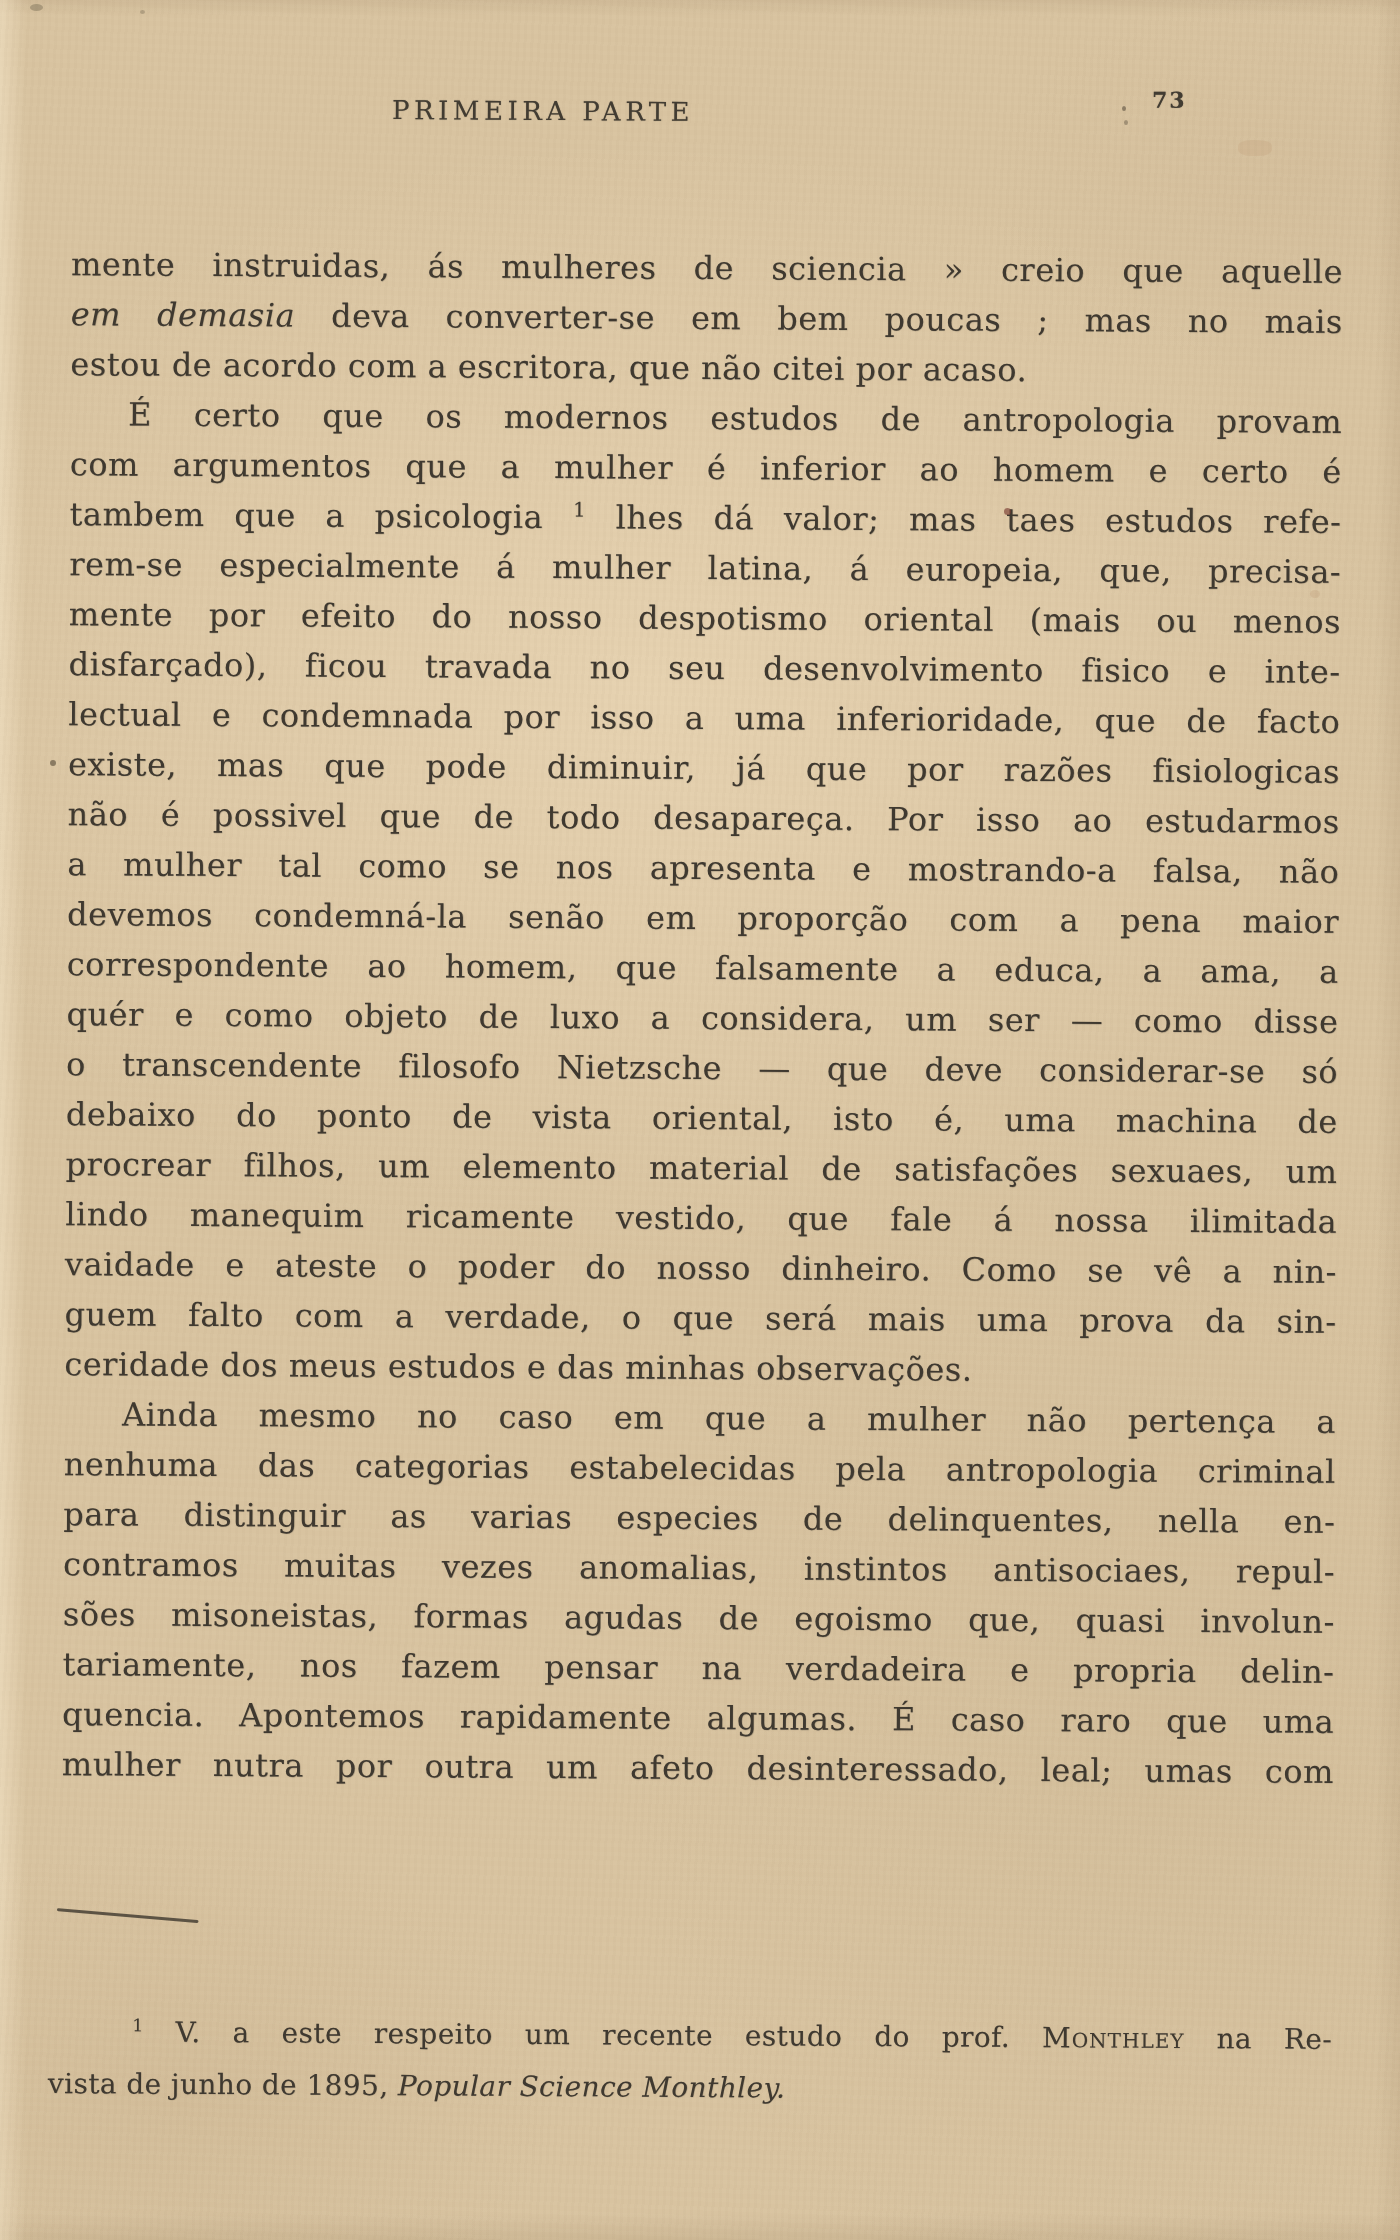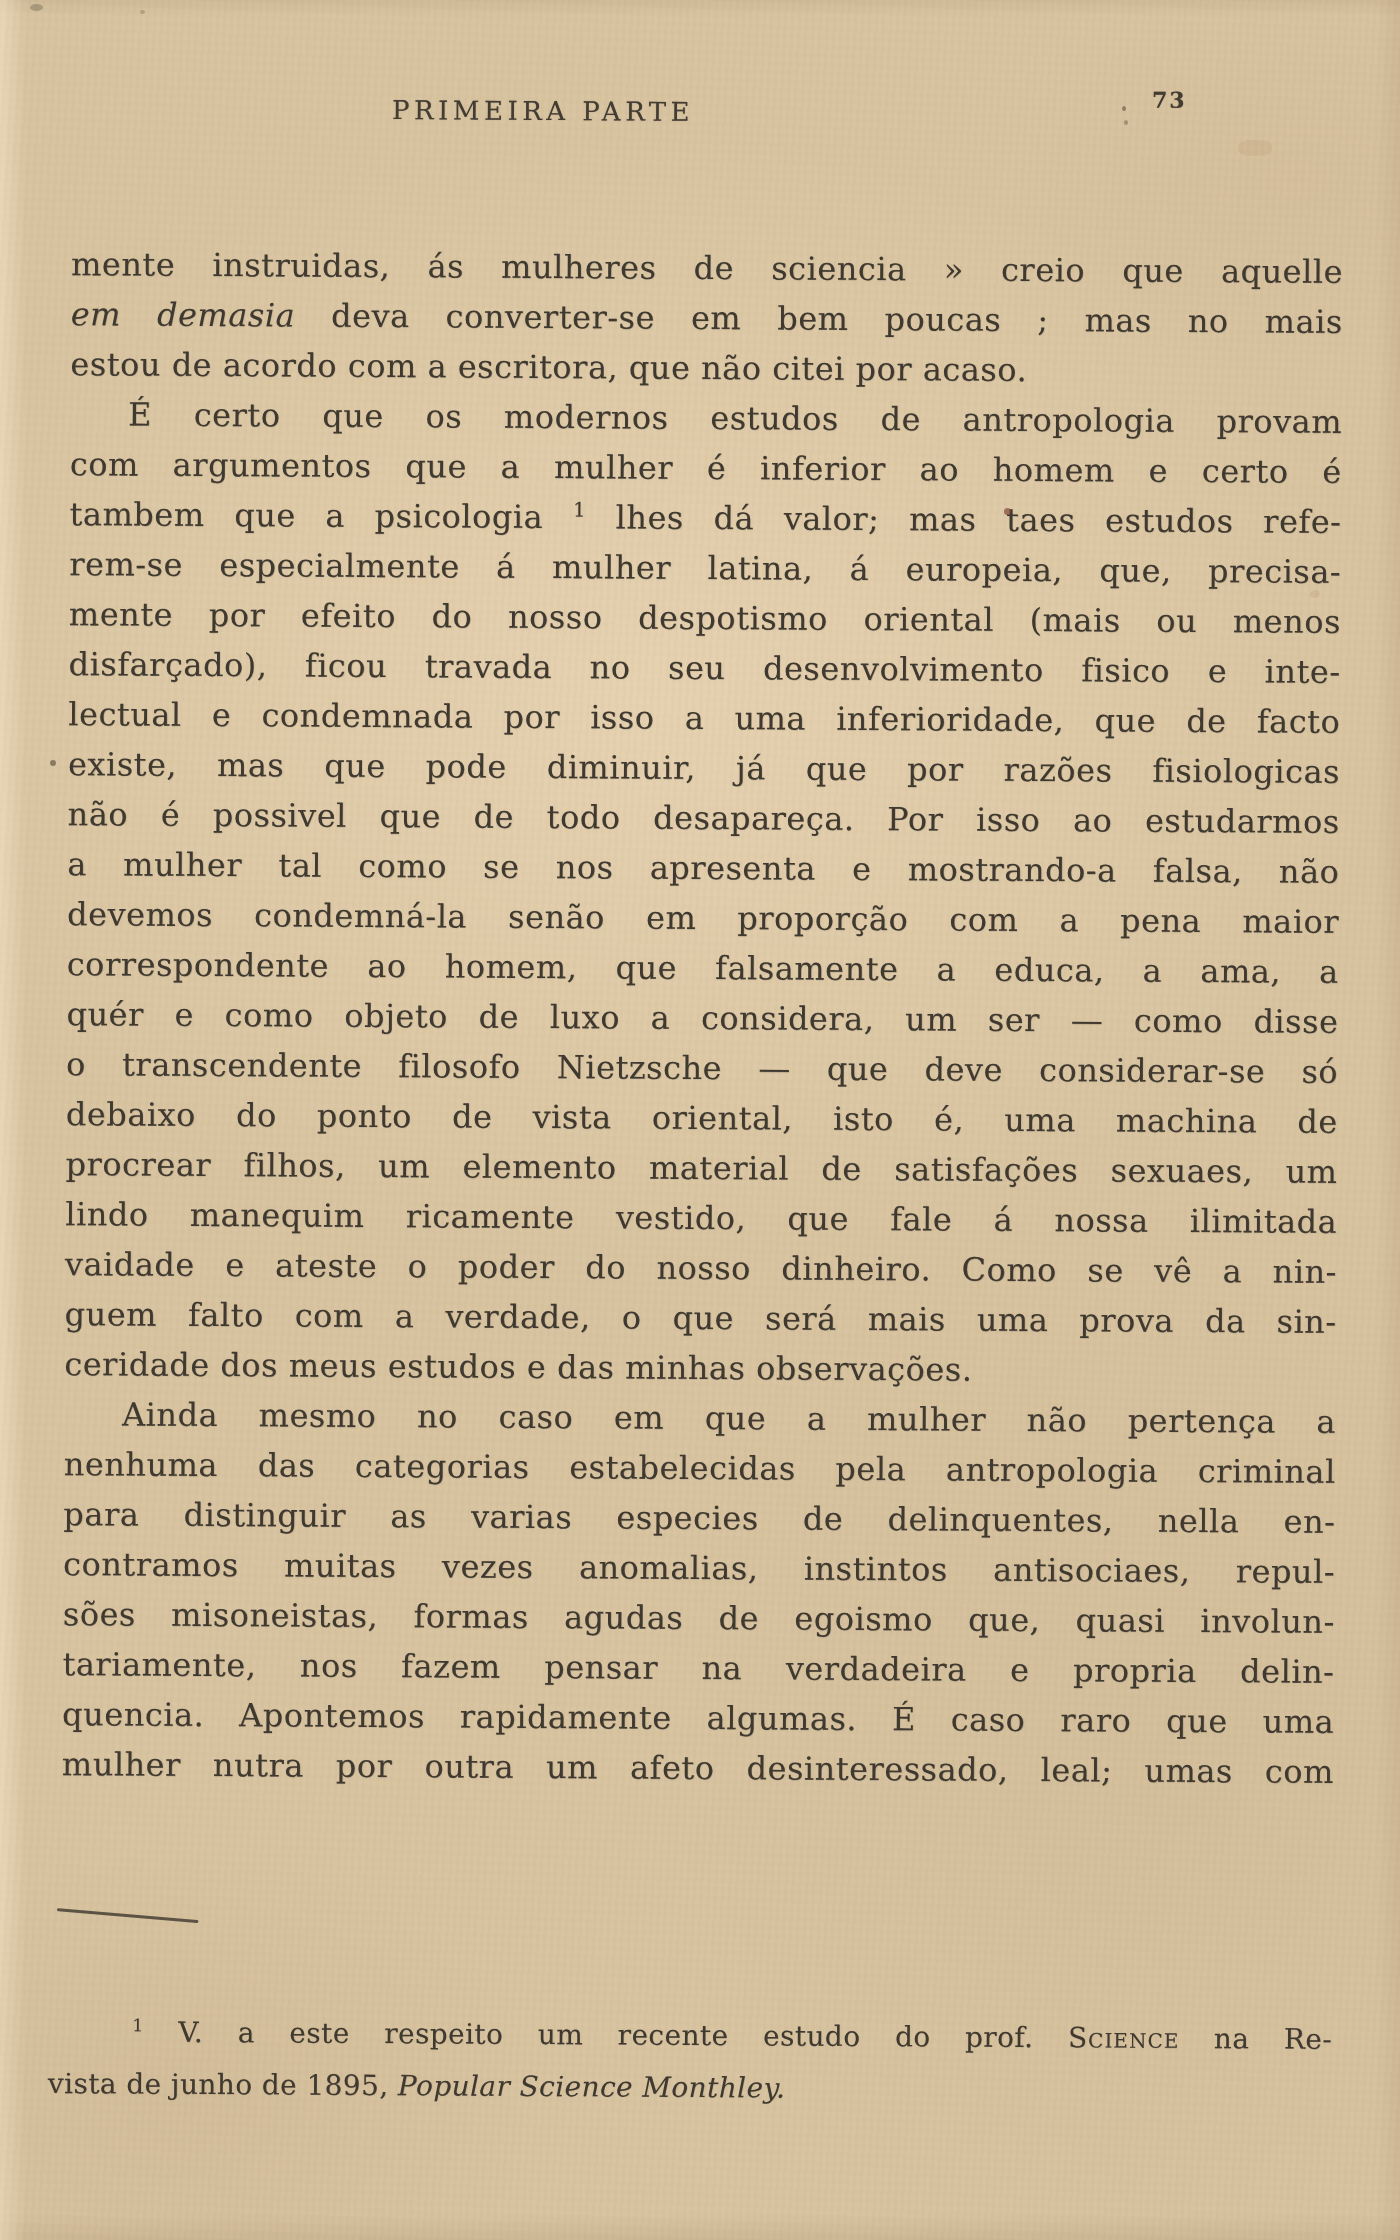--- a/index.html
+++ b/index.html
@@ -129,21 +129,21 @@
         <div class="line"><span>contramos muitas vezes anomalias, instintos antisociaes, repul-</span></div>
         <div class="line"><span>sões misoneistas, formas agudas de egoismo que, quasi involun-</span></div>
         <div class="line"><span>tariamente, nos fazem pensar na verdadeira e propria delin-</span></div>
         <div class="line"><span>quencia. Apontemos rapidamente algumas. É caso raro que uma</span></div>
         <div class="line"><span>mulher nutra por outra um afeto desinteressado, leal; umas com</span></div>
       </div>
 
     <div class="footnote-rule"></div>
 
     <div class="footnote" id="footnote">
-        <div class="line indent"><span class="sup">1</span><span> V. a este respeito um recente estudo do prof. </span><span class="sc">Science</span><span> na Re-</span></div>
+        <div class="line indent"><span class="sup">1</span><span> V. a este respeito um recente estudo do prof. </span><span class="sc">Monthley</span><span> na Re-</span></div>
         <div class="line noj"><span>vista de junho de 1895, </span><span class="it">Popular Science Monthley.</span></div>
       </div>
 
   </div>
 
   <div class="speck sp1"></div>
   <div class="speck sp2"></div>
   <div class="speck sp3"></div>
   <div class="speck sp4"></div>
   <div class="speck sp5"></div>

